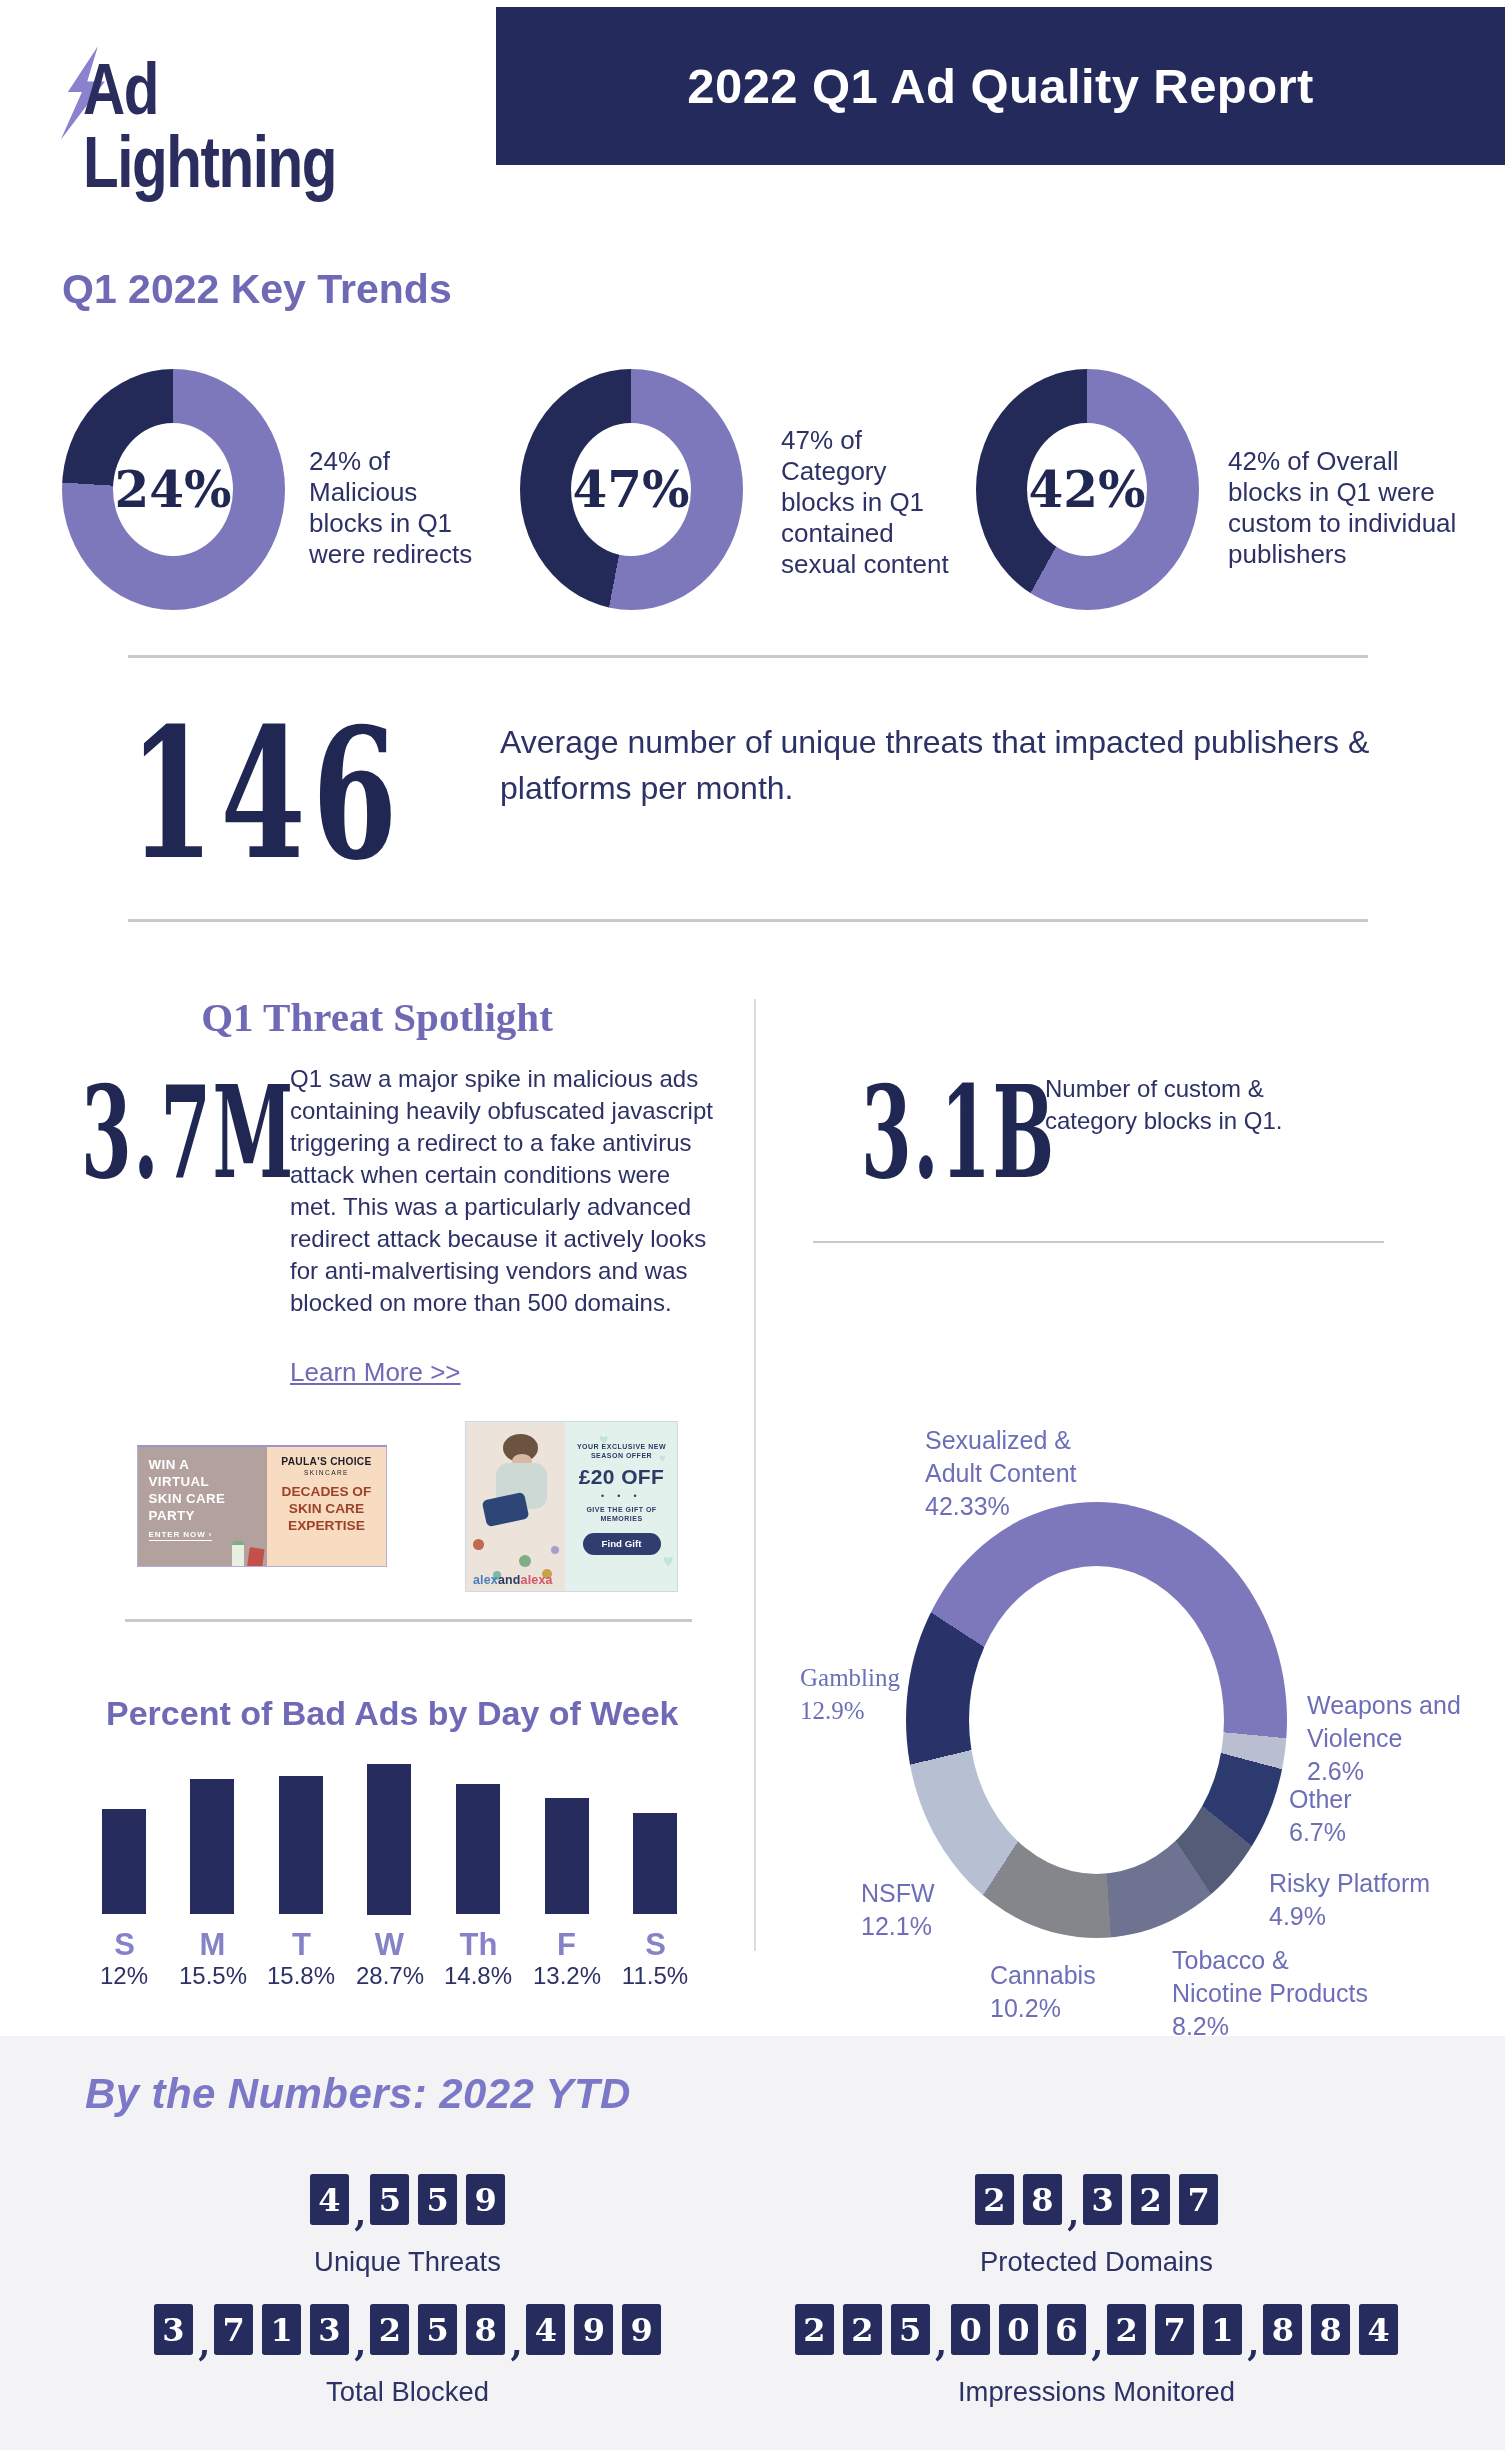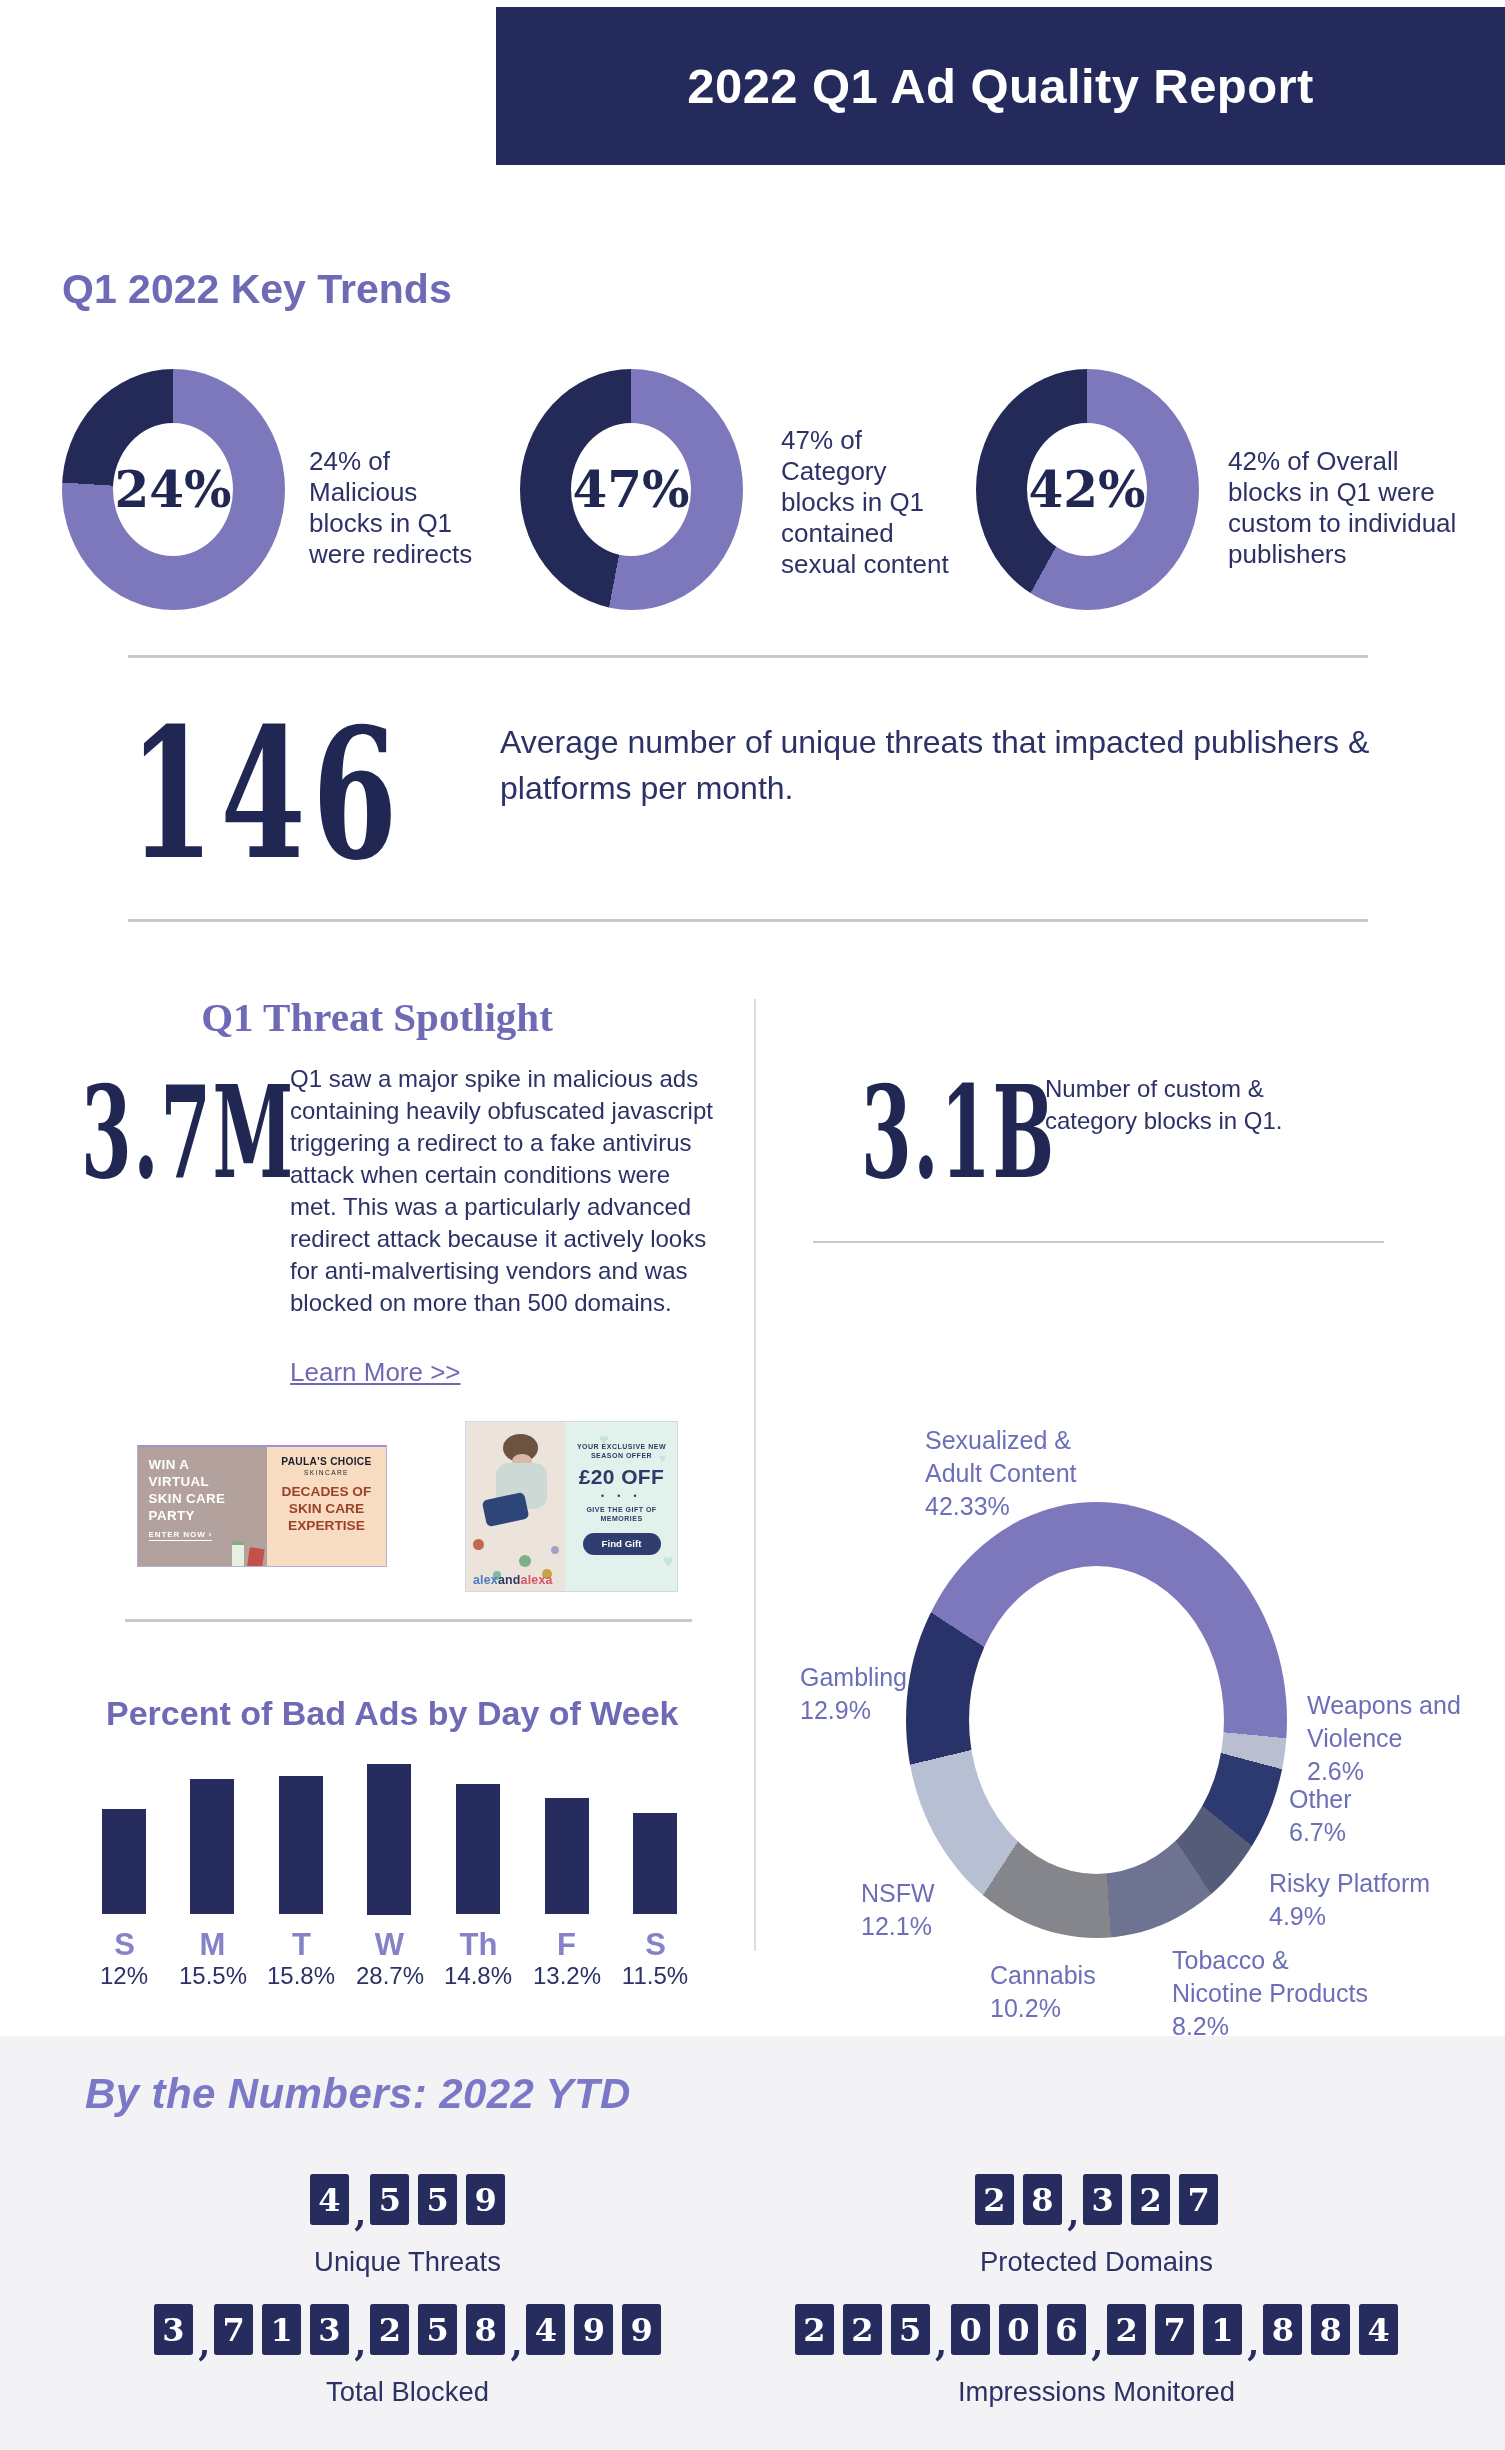--- a/index.html
+++ b/index.html
@@ -86,39 +86,45 @@
   .cat-donut{left:906px;top:1502px;width:381px;height:436px;border-radius:50%;}
   .cat-hole{position:absolute;left:63px;top:64px;width:255px;height:308px;border-radius:50%;background:#ffffff;}
   .catlab{position:absolute;font-size:25px;line-height:33px;color:#6c6fb8;}
   .catlab-sexualized{left:925px;top:1424px;}
   .catlab-weapons{left:1307px;top:1689px;}
   .catlab-other{left:1289px;top:1783px;}
   .catlab-risky{left:1269px;top:1867px;}
   .catlab-tobacco{left:1172px;top:1944px;}
   .catlab-cannabis{left:990px;top:1959px;}
   .catlab-nsfw{left:861px;top:1877px;}
-  .catlab-gambling{left:800px;top:1661px;}
+  .catlab-gambling{left:800px;top:1661px;font-family:Liberation Serif, serif;}
 
   
   .footer{left:0;top:2036px;width:1505px;height:414px;background:#f3f3f5;}
   .footer-title{left:85px;top:2070px;font-size:42px;font-weight:bold;font-style:italic;color:#7c78c8;letter-spacing:0.4px;}
   .stat-group{position:absolute;width:531px;display:flex;flex-direction:column;align-items:center;}
   .digits{display:flex;align-items:flex-start;gap:8.9px;}
   .tile{width:39px;height:51px;background:#262c5e;border-radius:2.7px;color:#ffffff;
         font-family:"DejaVu Serif","Liberation Serif",serif;font-weight:bold;font-size:32px;
         display:flex;align-items:center;justify-content:center;}
   .comma{font-family:"DejaVu Serif","Liberation Serif",serif;font-weight:bold;font-size:35px;color:#262c5e;
          width:10.6px;margin:0 -3.5px;align-self:flex-end;transform:translateY(8.9px);}
   .stat-label{margin-top:21px;font-size:27.4px;color:#2c3166;}
 </style>
 </head>
 <body>
 
 <div class="page">
 
+  <div class="abs logo-wrap">
+    <svg class="logo-bolt" viewBox="0 0 60 106">
+      <polygon points="44,0 10,52 26,52 2,106 52,40 32,40" fill="#8a82cd"></polygon>
+    </svg>
+    <div class="logo-text">Ad Lightning</div>
+  </div>
   <div class="abs banner">
     <div class="banner-title">2022 Q1 Ad Quality Report</div>
   </div>
 
   <div class="abs kt-title">Q1 2022 Key Trends</div>
 
   <div class="abs kt-donut" style="left: 62px; background: conic-gradient(rgb(125, 119, 188) 0deg, rgb(125, 119, 188) 76%, rgb(35, 42, 88) 76%, rgb(35, 42, 88) 100%);" id="ktd0">
     <div class="kt-hole">
         <span class="serif kt-pct">24%</span>
       </div>

